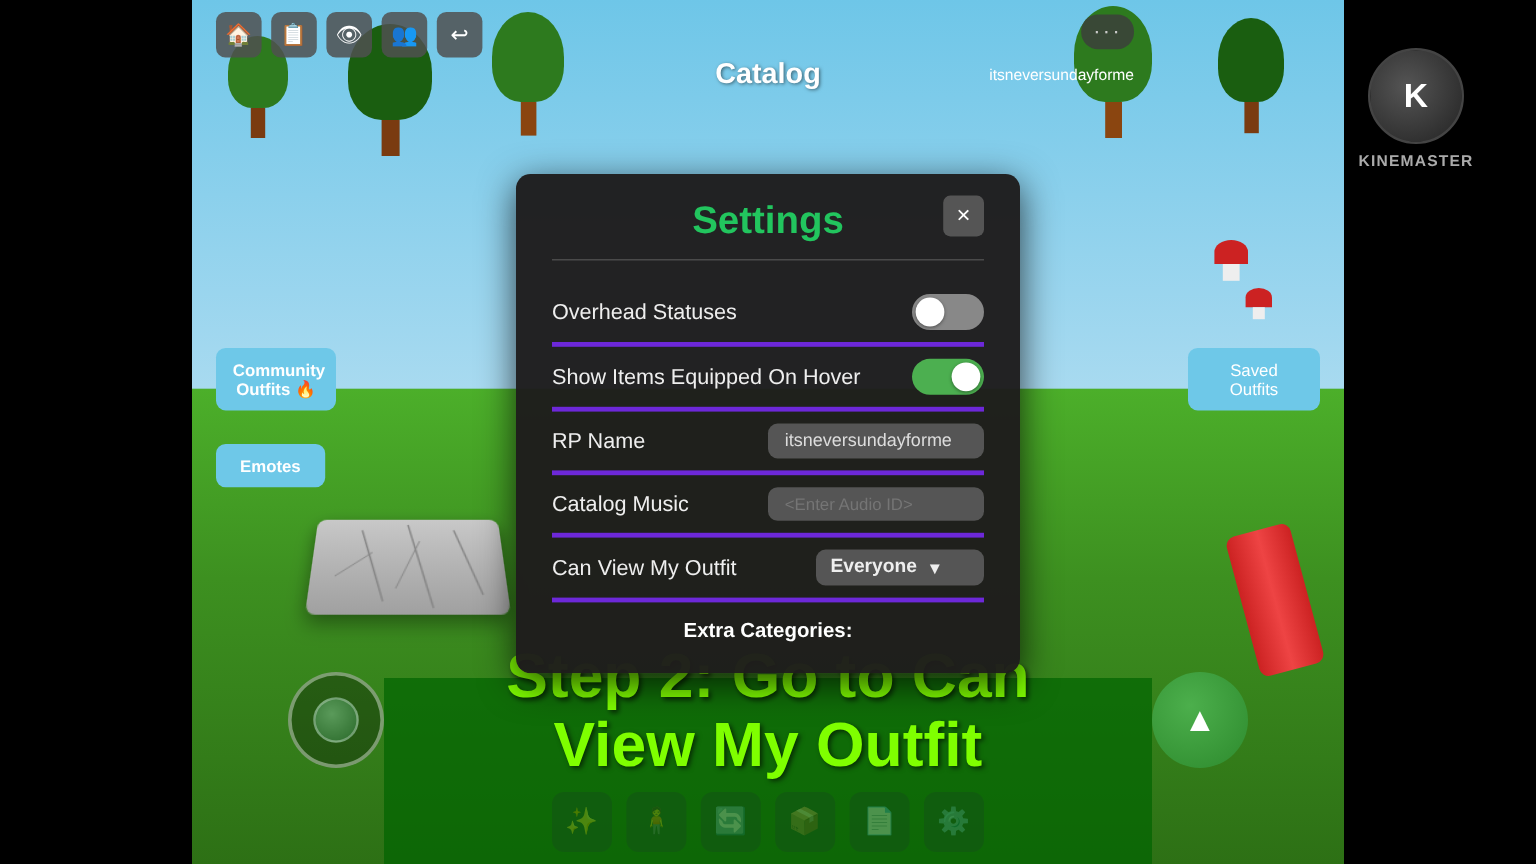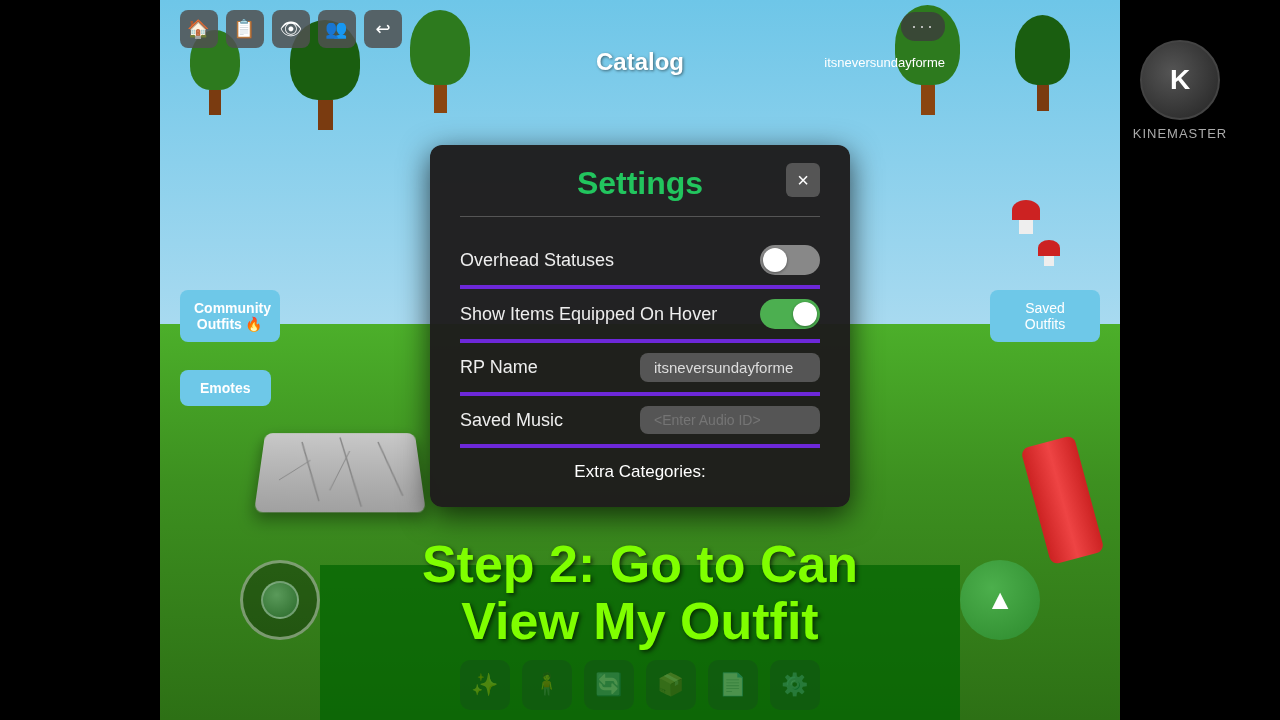--- a/index.html
+++ b/index.html
@@ -84,21 +84,21 @@
       align-items: center;
       justify-content: center;
       color: #fff;
       font-size: 28px;
       font-weight: bold;
       border: 2px solid #444;
     }
     .kinemaster-text {
       color: #aaa;
       font-size: 13px;
-      font-weight: normal;
+      font-weight: bold;
       margin-top: 6px;
       letter-spacing: 1px;
     }
 
     
     .top-toolbar {
       position: absolute;
       top: 10px;
       left: 20px;
       display: flex;
@@ -406,21 +406,21 @@
     .dropdown-arrow {
       font-size: 14px;
       color: #eee;
     }
 
     
     .extra-categories {
       text-align: center;
       color: #fff;
       font-size: 17px;
-      font-weight: normal;
+      font-weight: bold;
       padding-top: 14px;
     }
 
     
     .three-dots {
       position: absolute;
       top: 12px;
       right: 175px;
       background: rgba(60,60,60,0.8);
       border-radius: 14px;
@@ -549,24 +549,31 @@
         <div class="toggle-knob"></div>
       </div>
     </div>
 
     <div class="settings-row">
       <span class="settings-label">RP Name</span>
       <input class="rp-name-input" type="text" value="itsneversundayforme" style="">
     </div>
 
     <div class="settings-row">
-      <span class="settings-label">Saved Music</span>
+      <span class="settings-label">Catalog Music</span>
       <input class="music-input" type="text" placeholder="&lt;Enter Audio ID&gt;" style="">
     </div>
 
+    <div class="settings-row">
+      <span class="settings-label">Can View My Outfit</span>
+      <div class="dropdown-select">
+        <span>Everyone</span>
+        <span class="dropdown-arrow">▼</span>
+      </div>
+    </div>
 
     <div class="extra-categories">Extra Categories:</div>
   </div>
 
   <div class="joystick-container">
     <div class="joystick-outer">
       <div class="joystick-inner"></div>
     </div>
   </div>
 

